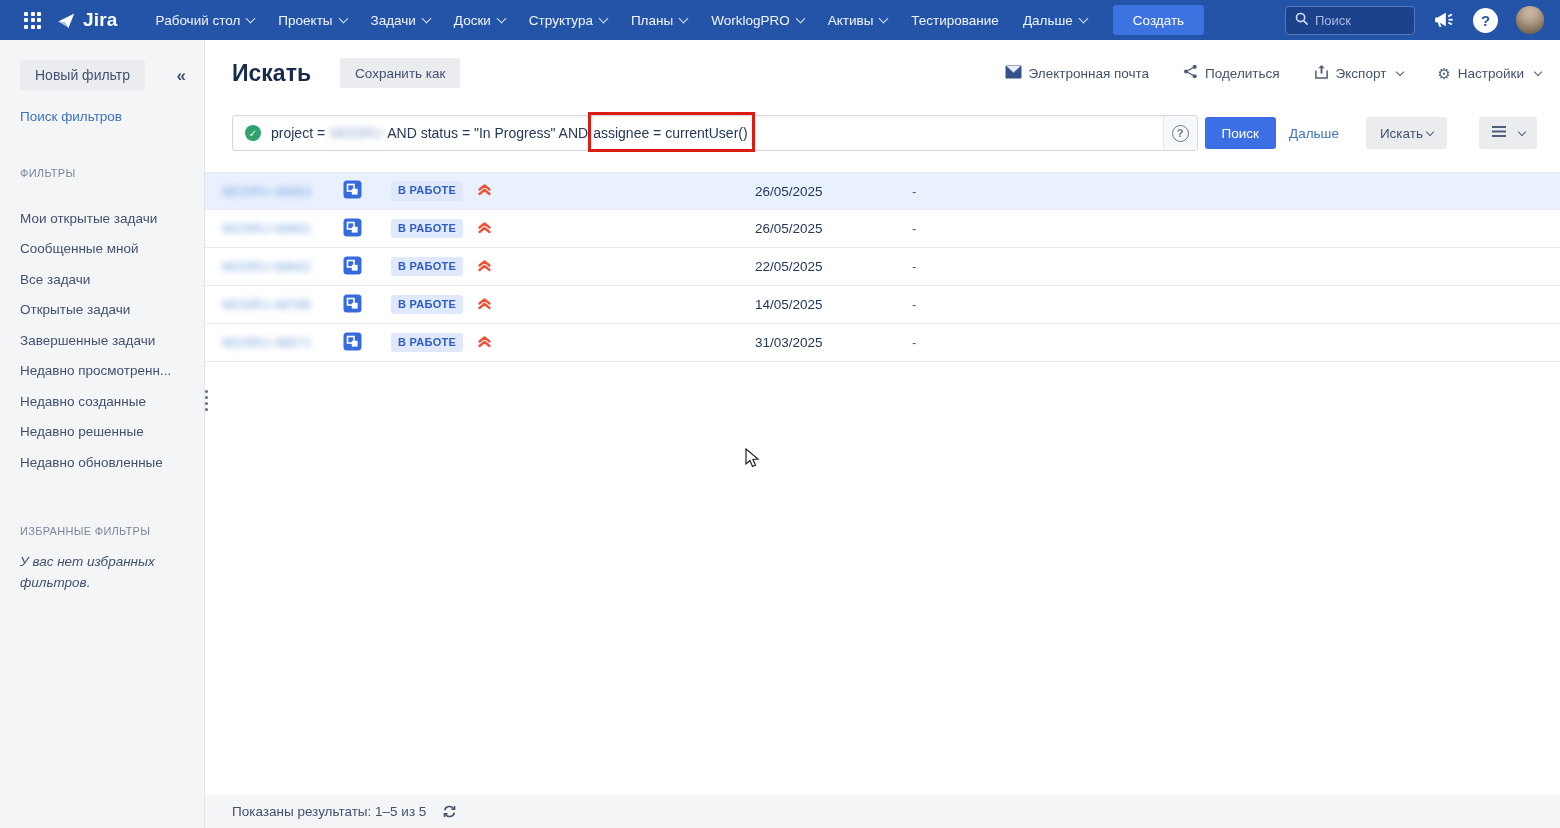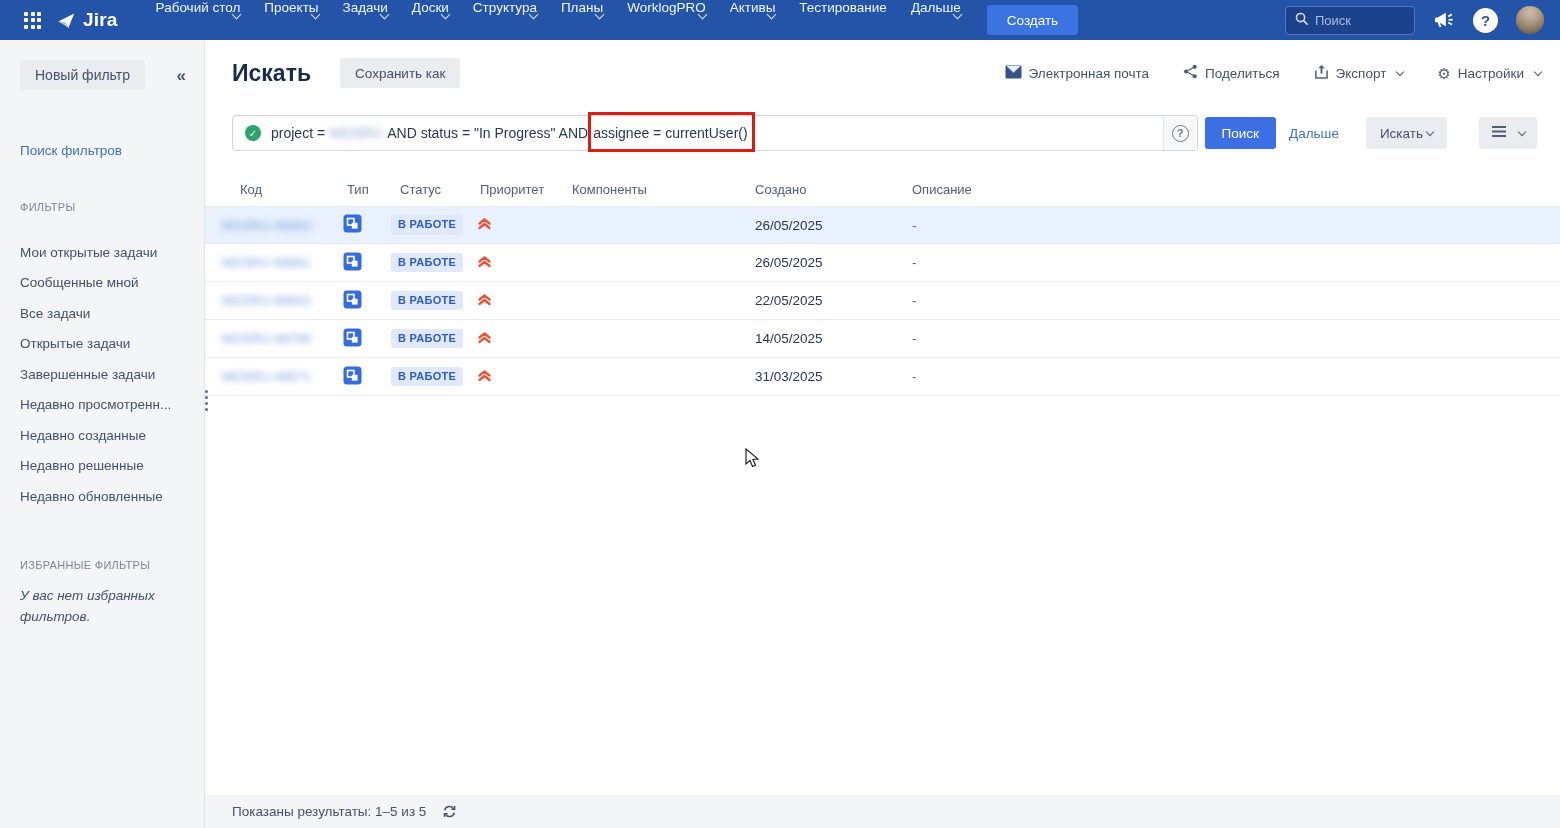--- a/index.html
+++ b/index.html
@@ -7,21 +7,21 @@
   .page { position:relative; width:1560px; height:828px; overflow:hidden; background:#1d4ed8; }
 
   
   .topnav { position:absolute; top:0; left:0; width:100%; height:40px; background:#2454a8;
             display:flex; align-items:center; padding:0 16px; color:#fff; }
   .appswitch { display:grid; grid-template-columns:repeat(3,4px); grid-gap:2.5px; margin:0 14px 0 8px; cursor:pointer; }
   .appswitch i { width:4px; height:4px; background:#fff; border-radius:1px; display:block; }
   .logo { display:flex; align-items:center; gap:6px; margin-right:26px; }
   .logo svg { display:block; }
   .logo-text { font-size:19px; font-weight:bold; color:#fff; letter-spacing:.2px; }
-  .nav-item { display:flex; align-items:flex-end; padding:0 12px; height:40px; font-size:13.5px; color:#f2f6ff; cursor:pointer; white-space:nowrap;flex-direction:column; }
+  .nav-item { display:flex; align-items:center; padding:0 12px; height:40px; font-size:13.5px; color:#f2f6ff; cursor:pointer; white-space:nowrap; }
   .caret-w { width:7px; height:7px; border-right:1.6px solid #d9e3f5; border-bottom:1.6px solid #d9e3f5;
              transform:rotate(45deg); display:inline-block; margin-left:7px; margin-top:-4px; }
   .create-btn { background:#3b73e1; color:#fff; border:none; border-radius:3px; height:30px; padding:0 20px;
                 font-size:13.5px; font-family:inherit; margin-left:14px; cursor:pointer; }
   .nav-search { margin-left:auto; display:flex; align-items:center; width:130px; height:29px; background:#1d428c;
                 border:1px solid #5577bd; border-radius:4px; padding:0 9px; gap:7px; }
   .nav-search svg { flex:none; }
   .nav-search input { background:transparent; border:none; outline:none; color:#e8eefb; font-size:13px; width:80px; font-family:inherit; }
   .nav-search input::placeholder { color:#a9bce1; }
   .nav-iconbtn { margin-left:18px; display:flex; align-items:center; justify-content:center; cursor:pointer; }
@@ -34,21 +34,21 @@
   
   .app { position:absolute; top:40px; left:0; width:1560px; height:788px; display:flex; }
   .sidebar { width:205px; height:100%; background:#f4f5f7; border-right:1px solid #e2e4e9; padding:20px 18px 0 20px; flex:none; position:relative; }
   .main { flex:1; position:relative; background:#fff; height:100%; }
 
   
   .sb-top { display:flex; align-items:center; justify-content:space-between; }
   .new-filter-btn { background:#ebecf0; border:none; border-radius:3px; height:30px; padding:0 15px;
                     font-size:14px; color:#42526e; font-family:inherit; cursor:pointer; }
   .collapse-icon { font-size:17px; color:#44546f; font-weight:bold; cursor:pointer; line-height:1; }
-  .sb-search-link { display:block; margin-top:53px; font-size:13.5px; color:#3f72bf; cursor:pointer; text-decoration:none; }
+  .sb-search-link { display:block; margin-top:19px; font-size:13.5px; color:#3f72bf; cursor:pointer; text-decoration:none; }
   .sb-section-title { margin-top:43px; font-size:11px; font-weight:normal; color:#7a869a; letter-spacing:.3px; }
   .sb-list { list-style:none; margin-top:24px; }
   .sb-list li { font-size:13.5px; color:#42526e; height:30.5px; display:flex; align-items:center; cursor:pointer; white-space:nowrap; overflow:hidden; }
   .sb-empty { margin-top:14px; font-size:13.5px; color:#42526e; font-style:italic; line-height:21px; width:145px; }
   .sb-section-2 { margin-top:47px; }
   .drag-dots { position:absolute; top:350px; right:-4px; display:flex; flex-direction:column; gap:3px; z-index:3; cursor:col-resize; }
   .drag-dots i { width:3px; height:3px; border-radius:50%; background:#5b6c94; display:block; }
 
   
   .content-header { position:absolute; top:18px; left:27px; right:19px; display:flex; align-items:center; }
@@ -335,29 +335,20 @@
           <span>
             <svg width="16" height="13" viewBox="0 0 16 13">
                 <path d="M1 2 H15 M1 6.5 H15 M1 11 H15" stroke="#505f79" stroke-width="2"></path>
               </svg>
           </span>
           <span class="caret-d"></span>
         </button>
       </div>
 
       <div class="tablewrap">
-        <div class="thead">
-          <div class="h-key">Код</div>
-          <div class="h-type">Тип</div>
-          <div class="h-status">Статус</div>
-          <div class="h-prio">Приоритет</div>
-          <div>Компоненты</div>
-          <div>Создано</div>
-          <div class="h-desc">Описание</div>
-        </div>
         <div>
   <div class="trow selected">
     <div>
       <span class="key-text">MOSRU-48863</span>
     </div>
     <div>
       <span class="type-icon">
         <svg width="19" height="19" viewBox="0 0 19 19">
                     <rect x="0.5" y="0.5" width="18" height="18" rx="3.5" fill="#366bdb"></rect>
                     <rect x="4.5" y="4.5" width="6.5" height="6.5" fill="none" stroke="#fff" stroke-width="1.6"></rect>

